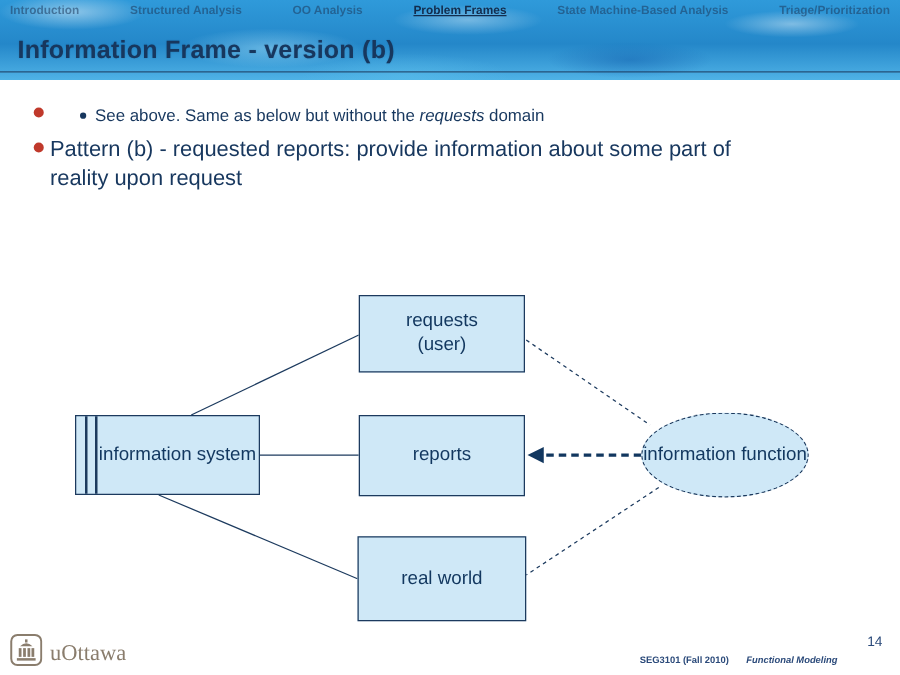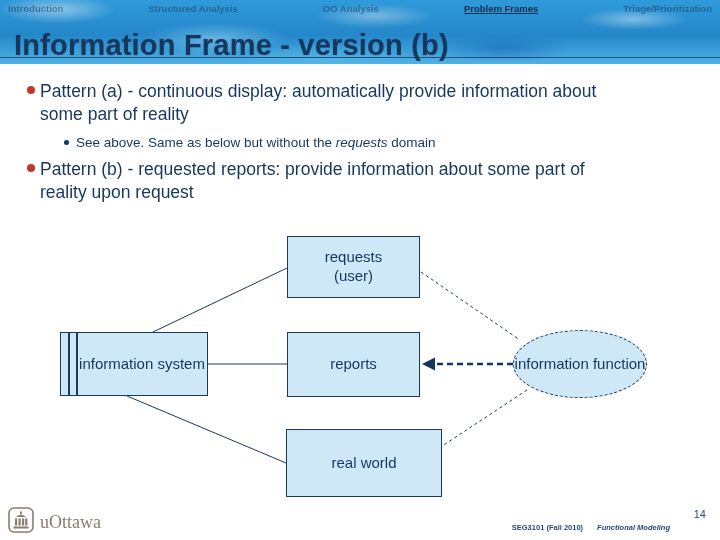--- a/index.html
+++ b/index.html
@@ -24,21 +24,21 @@
     position:absolute; left:0; top:2px; width:720px; height:14px;
     display:flex; justify-content:space-between; padding:0 8px;
   }
   .nav-item {
     font-size:9.5px; font-weight:bold; color:#1c3a5e; opacity:0.55;
     white-space:nowrap; cursor:pointer; line-height:13px;
   }
   .nav-item.active { opacity:1; text-decoration:underline; color:#122d4e; }
   .title {
     position:absolute; left:14px; top:29px; width:700px;
-    font-size:29px; font-weight:bold; color:#17375e;
+    font-size:20px; font-weight:bold; color:#17375e;
     letter-spacing:0.2px; text-shadow:0 0 1px rgba(10,40,80,0.35);
   }
   .title-rule {
     position:absolute; left:0; top:57px; width:720px; height:1px;
     background:#1c3a5e; opacity:0.8;
   }
 
   
   .bullets { position:absolute; left:0; top:76px; width:720px; }
   .b1 { position:relative; margin:4px 0 2px 40px; max-width:590px;
@@ -55,21 +55,21 @@
   .diagram { position:absolute; left:0; top:0; width:720px; height:540px; }
   .connectors { position:absolute; left:0; top:0; width:720px; height:540px; }
   .dbox {
     position:absolute; background:#cfe8f7; border:1.5px solid #1c3a5e;
     display:flex; align-items:center; justify-content:center; text-align:center;
     font-size:15px; color:#12375f; line-height:1.25;
   }
   .box-requests { left:287px; top:236px; width:133px; height:62px; }
   .box-infosys  { left:60px;  top:332px; width:148px; height:64px; padding-left:16px; }
   .box-reports  { left:287px; top:332px; width:133px; height:65px;text-align:center; }
-  .box-real     { left:286px; top:429px; width:156px; height:68px; }
+  .box-real     { left:286px; top:429px; width:135px; height:68px; }
   .stripe { position:absolute; top:0; bottom:0; width:1.5px; background:#1c3a5e; }
   .stripe.s1 { left:7px; } .stripe.s2 { left:15px; }
   .ellipse {
     position:absolute; left:513px; top:330px; width:134px; height:68px;
     background:#cfe8f7; border:1.3px dashed #1c3a5e; border-radius:50%;
     display:flex; align-items:center; justify-content:center; 
     font-size:15px; color:#12375f; line-height:1.25;
   }
 
   
@@ -86,30 +86,30 @@
 <body>
 
 <div class="slide">
 
   <div class="header">
     <div class="nav">
       <span class="nav-item">Introduction</span>
       <span class="nav-item">Structured Analysis</span>
       <span class="nav-item">OO Analysis</span>
       <span class="nav-item active">Problem Frames</span>
+      <span class="nav-item">State Machine-Based Analysis</span>
       <span class="nav-item">Triage/Prioritization</span>
     </div>
     <div class="title">Information Frame - version (b)</div>
     <div class="title-rule"></div>
   </div>
 
   <div class="bullets">
     <div class="b1">
       <span class="dot"></span>
-      <span>Pattern (a) - continuous display: automatically provide information about some part of reality</span>
     </div>
     <div class="b2">
       <span class="dot"></span>
       <span>See above. Same as below but without the </span><span class="it">requests</span><span> domain</span>
     </div>
     <div class="b1">
       <span class="dot"></span>
       <span>Pattern (b) - requested reports: provide information about some part of reality upon request</span>
     </div>
   </div>

